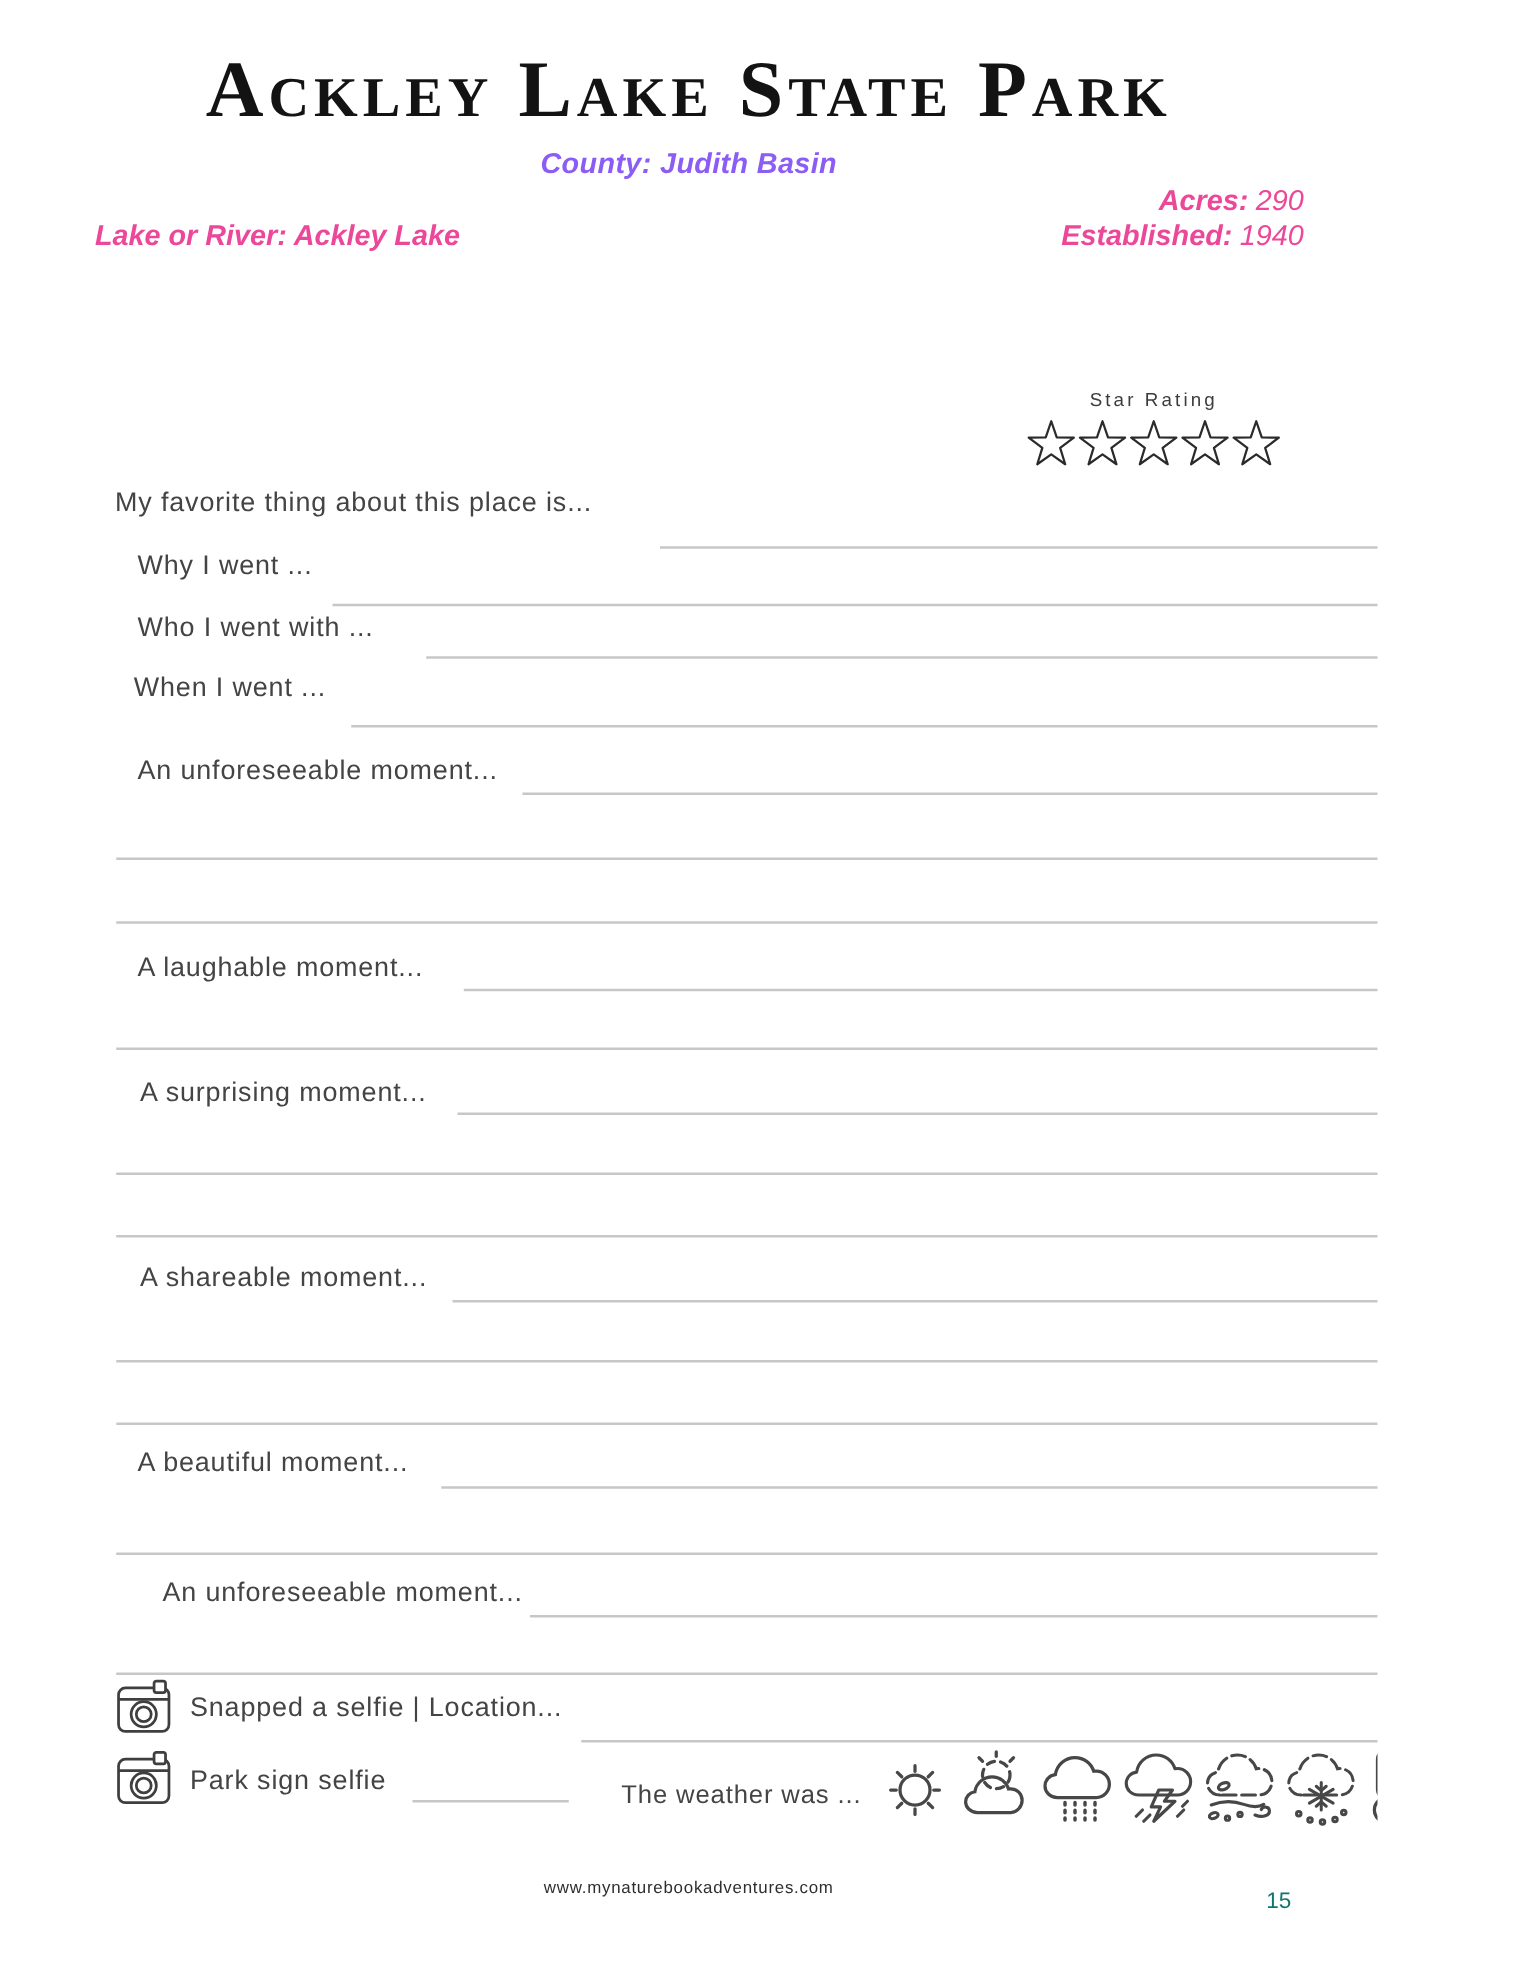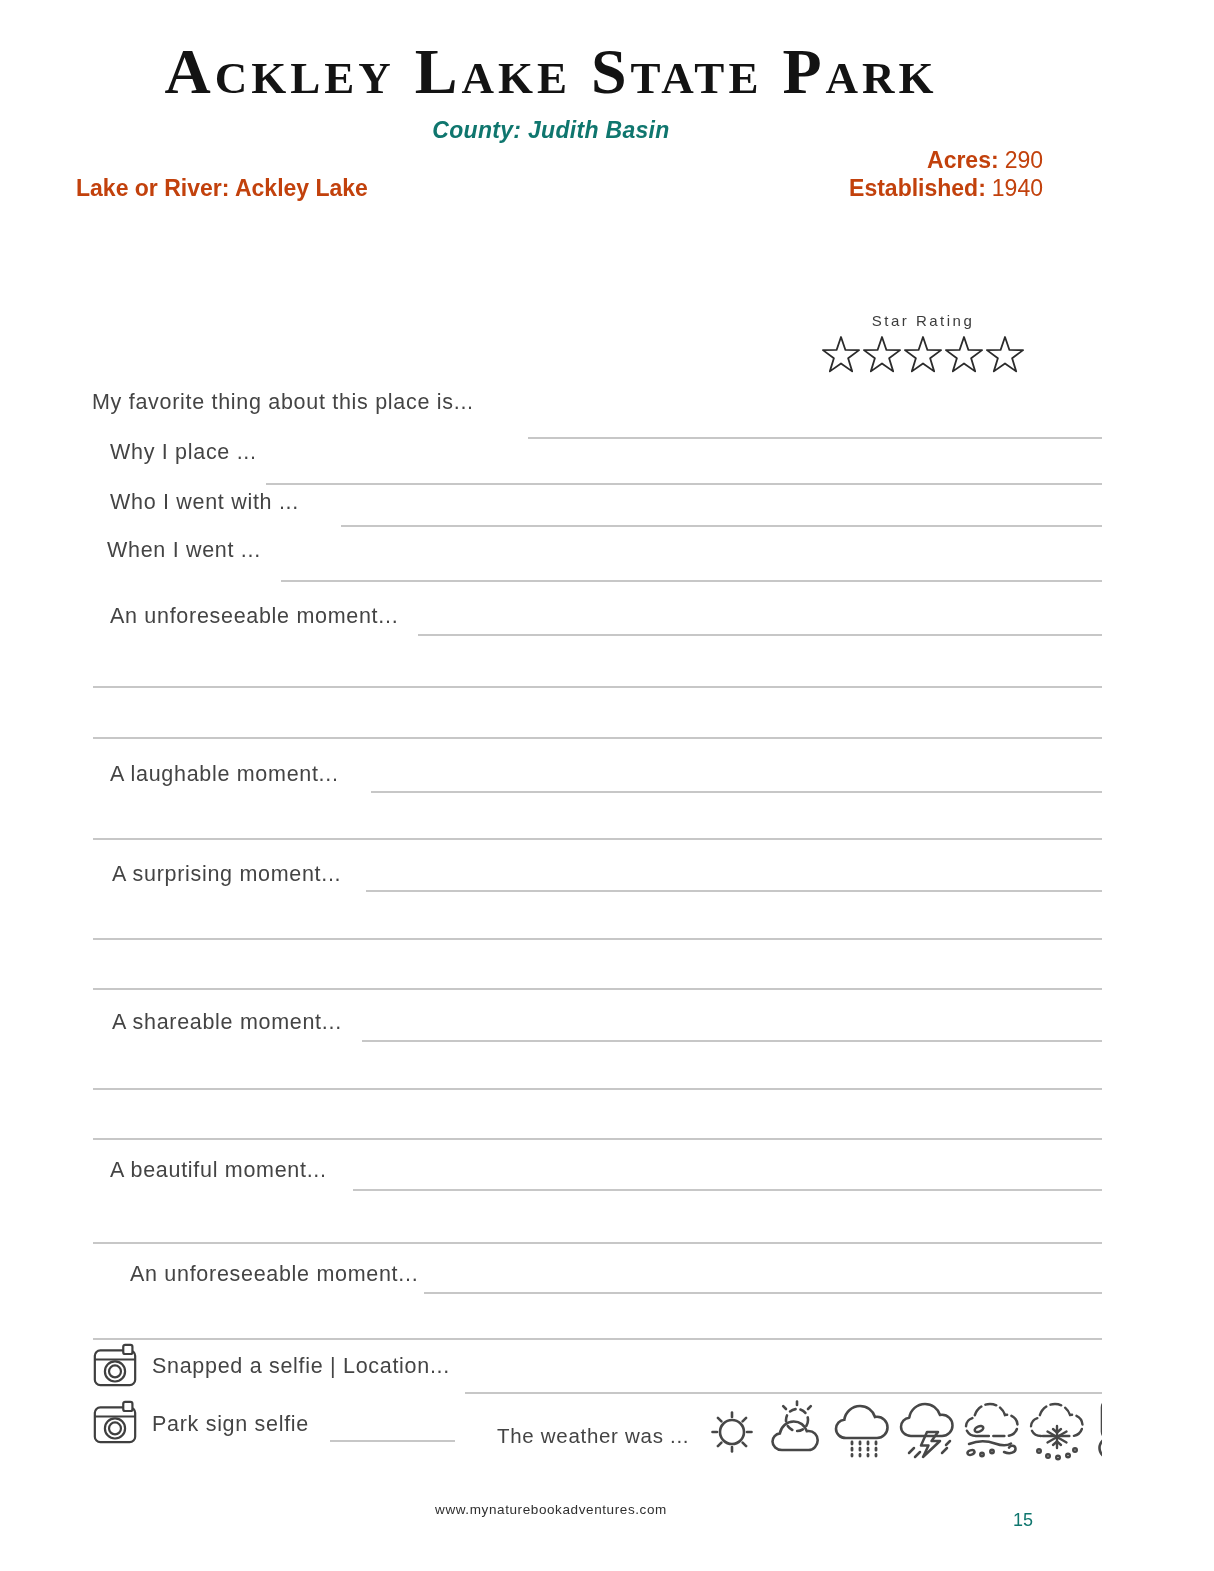--- a/index.html
+++ b/index.html
@@ -8,23 +8,23 @@
     font-family:"Liberation Sans", sans-serif; overflow:hidden;
   }
   .title {
     position:absolute; top:38px; left:0; width:100%; text-align:center;
     font-family:"Liberation Serif", serif; font-variant:small-caps;
     font-size:64px; font-weight:600; letter-spacing:4px; color:#131313;
     line-height:1.05; white-space:nowrap;
   }
   .county {
     position:absolute; top:117px; left:0; width:100%; text-align:center;
-    font-size:23px; font-style:italic; font-weight:600; color:#0f766e; letter-spacing:.3px;
-  }
-  .meta { position:absolute; font-size:23px; color:#c2410c; white-space:nowrap; }
+    font-size:23px; font-style:italic; font-weight:600; color:#8b5cf6; letter-spacing:.3px;
+  }
+  .meta { position:absolute; font-size:23px; font-style:italic; color:#ec4899; white-space:nowrap; }
   .meta .b { font-weight:700; }
   .meta .v { font-weight:400; margin-left:6px; }
   .rating-box { position:absolute; top:312px; right:76px; width:206px; text-align:center; }
   .rating-label { font-size:15px; letter-spacing:2.5px; color:#3c3c3c; margin-bottom:6px; }
   .stars { display:flex; justify-content:center; gap:1px; }
   .lbl {
     position:absolute; font-size:21.5px; color:#444444; letter-spacing:.7px;
     white-space:nowrap; line-height:1;
   }
   .wline { position:absolute; height:0; border-top:2px solid #c7c7c7; }
@@ -83,21 +83,21 @@
           <svg width="40" height="40" viewBox="0 0 40 40">
             <path d="M20 2 L24.41 14.93 L38.07 15.13 L27.13 23.32 L31.17 36.37 L20 28.5 L8.83 36.37 L12.87 23.32 L1.93 15.13 L15.59 14.93 Z" fill="none" stroke="#2b2b2b" stroke-width="1.8" stroke-linejoin="round"></path>
           </svg>
         </span>
     </div>
   </div>
 
   <div class="lbl" style="left:92px; top:392px;">My favorite thing about this place is...</div>
   <div class="wline" style="left:528px; width:618px; top:437px;"></div>
 
-  <div class="lbl" style="left:110px; top:442px;">Why I place ...</div>
+  <div class="lbl" style="left:110px; top:442px;">Why I went ...</div>
   <div class="wline" style="left:266px; width:880px; top:483px;"></div>
 
   <div class="lbl" style="left:110px; top:492px;">Who I went with ...</div>
   <div class="wline" style="left:341px; width:800px; top:525px;"></div>
 
   <div class="lbl" style="left:107px; top:540px;">When I went ...</div>
   <div class="wline" style="left:281px; width:865px; top:580px;"></div>
 
   <div class="lbl" style="left:110px; top:606px;">An unforeseeable moment...</div>
   <div class="wline" style="left:418px; width:728px; top:634px;"></div>

